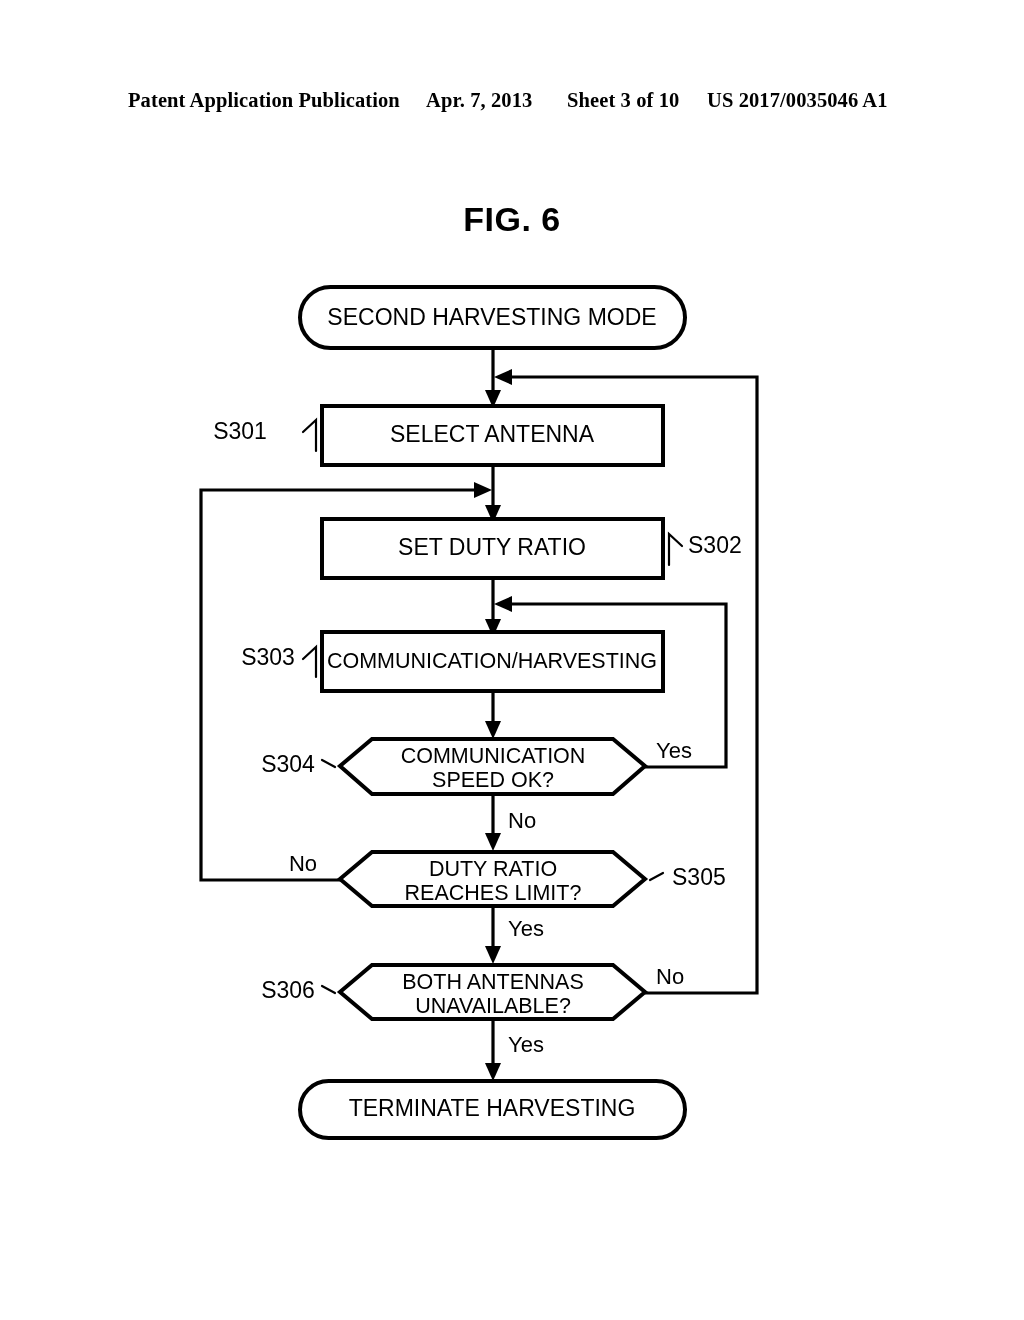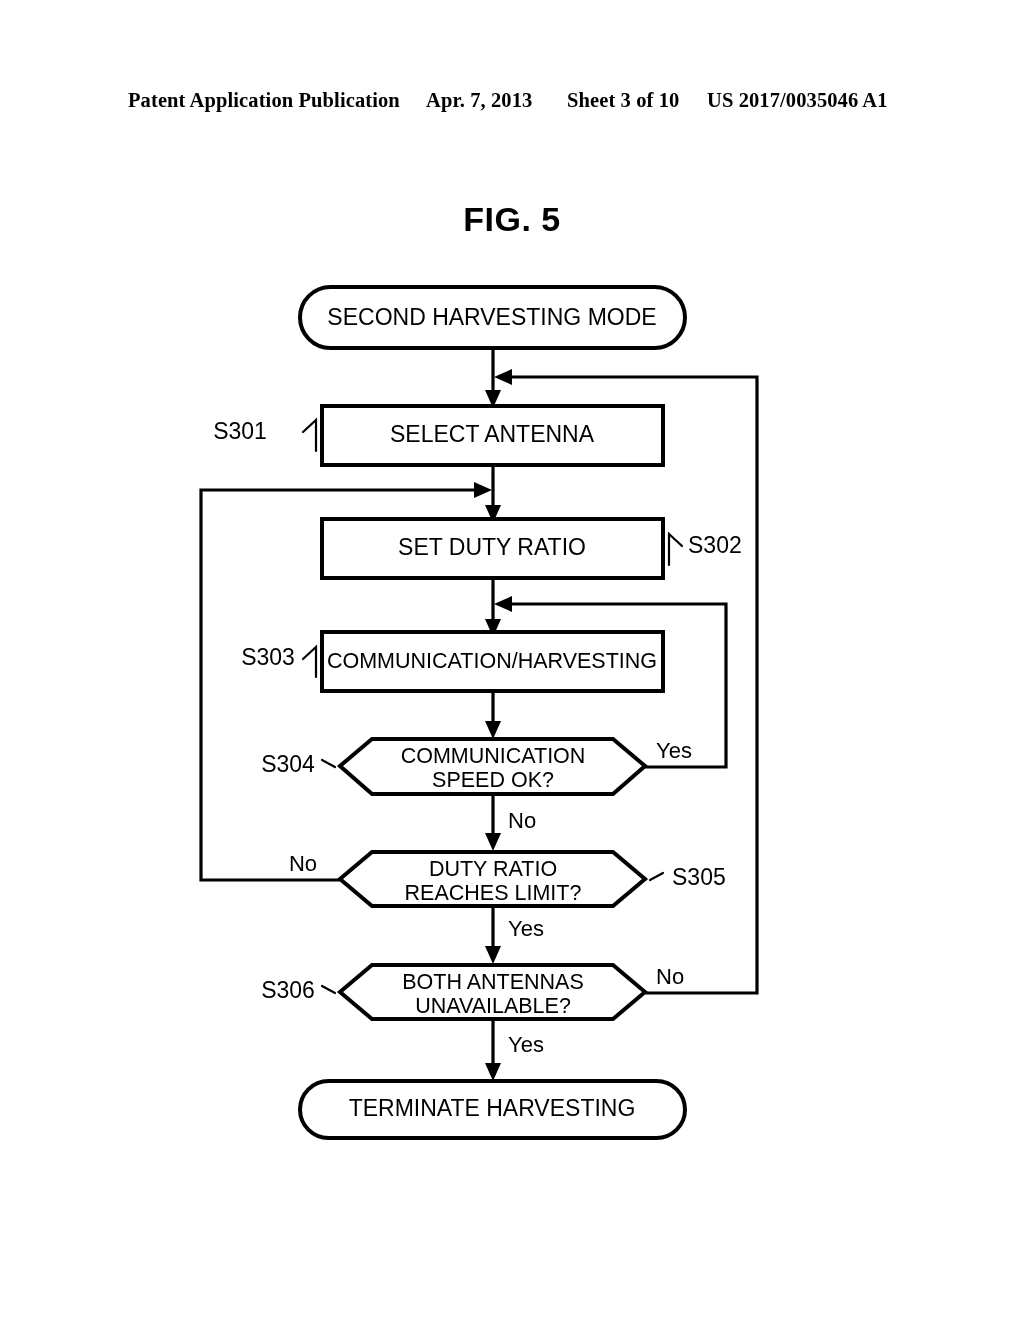--- a/index.html
+++ b/index.html
@@ -134,21 +134,21 @@
 
 <div class="page">
 
   <div class="header">
     <span class="pub">Patent Application Publication</span>
     <span class="date">Apr. 7, 2013</span>
     <span class="sheet">Sheet 3 of 10</span>
     <span class="docnum">US 2017/0035046 A1</span>
   </div>
 
-  <div class="fig-title">FIG. 5</div>
+  <div class="fig-title">FIG. 6</div>
 
   <div class="chart-wrap">
     <svg class="flow" viewBox="0 0 1024 1320" xmlns="http://www.w3.org/2000/svg">
 
       <path class="conn" d="M 493 348 L 493 398"></path>
       <polygon class="arrowhead" points="493,408 485,390 501,390"></polygon>
 
       <path class="conn" d="M 493 465 L 493 513"></path>
       <polygon class="arrowhead" points="493,523 485,505 501,505"></polygon>
 

